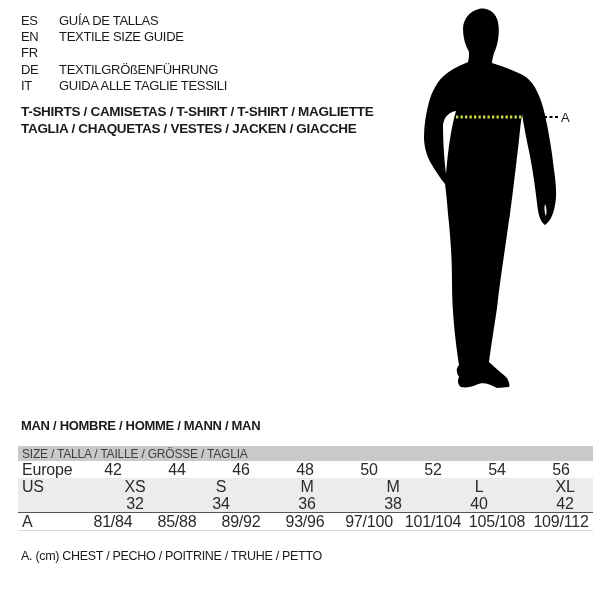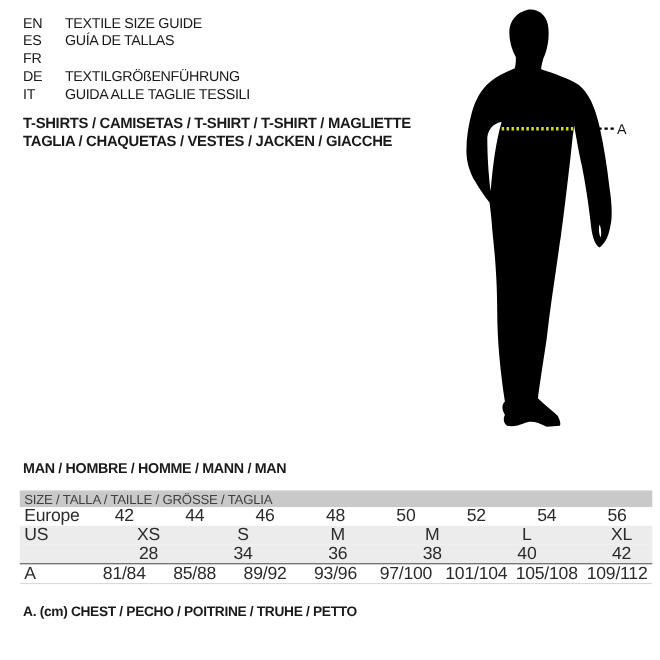--- a/index.html
+++ b/index.html
@@ -27,33 +27,33 @@
   }
   .t-row{
     display:grid;grid-template-columns:63px repeat(8, 64px);
     height:17px;align-items:center;font-size:16px;color:#2b2b2b;letter-spacing:-0.2px;
   }
   .t-row .t-label{padding-left:4px;text-align:left;}
   .t-row .t-cell{text-align:center;}
   .t-row.stripe{background:#ececec;gap:22px;}
   .t-row.last{border-top:1px solid #555555;border-bottom:1px solid #d9d9d9;}
   
-  .footnote{position:absolute;left:21px;top:549px;font-size:12.5px;font-weight:700;letter-spacing:-0.3px;white-space:nowrap;}
+  .footnote{position:absolute;left:21px;top:549px;font-size:12.5px;font-weight:400;letter-spacing:-0.3px;white-space:nowrap;}
 </style>
 </head>
 <body>
 
 <div class="lang-list">
   <div class="lang-row">
+    <span class="lang-code">ES</span>
+    <span class="lang-label">GUÍA DE TALLAS</span>
+  </div>
+  <div class="lang-row">
     <span class="lang-code">EN</span>
     <span class="lang-label">TEXTILE SIZE GUIDE</span>
-  </div>
-  <div class="lang-row">
-    <span class="lang-code">ES</span>
-    <span class="lang-label">GUÍA DE TALLAS</span>
   </div>
   <div class="lang-row">
     <span class="lang-code">FR</span>
   </div>
   <div class="lang-row">
     <span class="lang-code">DE</span>
     <span class="lang-label">TEXTILGRÖßENFÜHRUNG</span>
   </div>
   <div class="lang-row">
     <span class="lang-code">IT</span>
@@ -142,21 +142,21 @@
     <div class="t-cell">M</div>
     <div class="t-cell">M</div>
     <div class="t-cell">L</div>
     <div class="t-cell">XL</div>
     <div class="t-cell">XL</div>
     <div class="t-cell">XXL</div>
   </div>
 
   <div class="t-row stripe">
     <div class="t-label"></div>
-    <div class="t-cell">28</div>
+    <div class="t-cell">32</div>
     <div class="t-cell">34</div>
     <div class="t-cell">36</div>
     <div class="t-cell">38</div>
     <div class="t-cell">40</div>
     <div class="t-cell">42</div>
     <div class="t-cell">44</div>
     <div class="t-cell">46</div>
   </div>
 
   <div class="t-row last">

